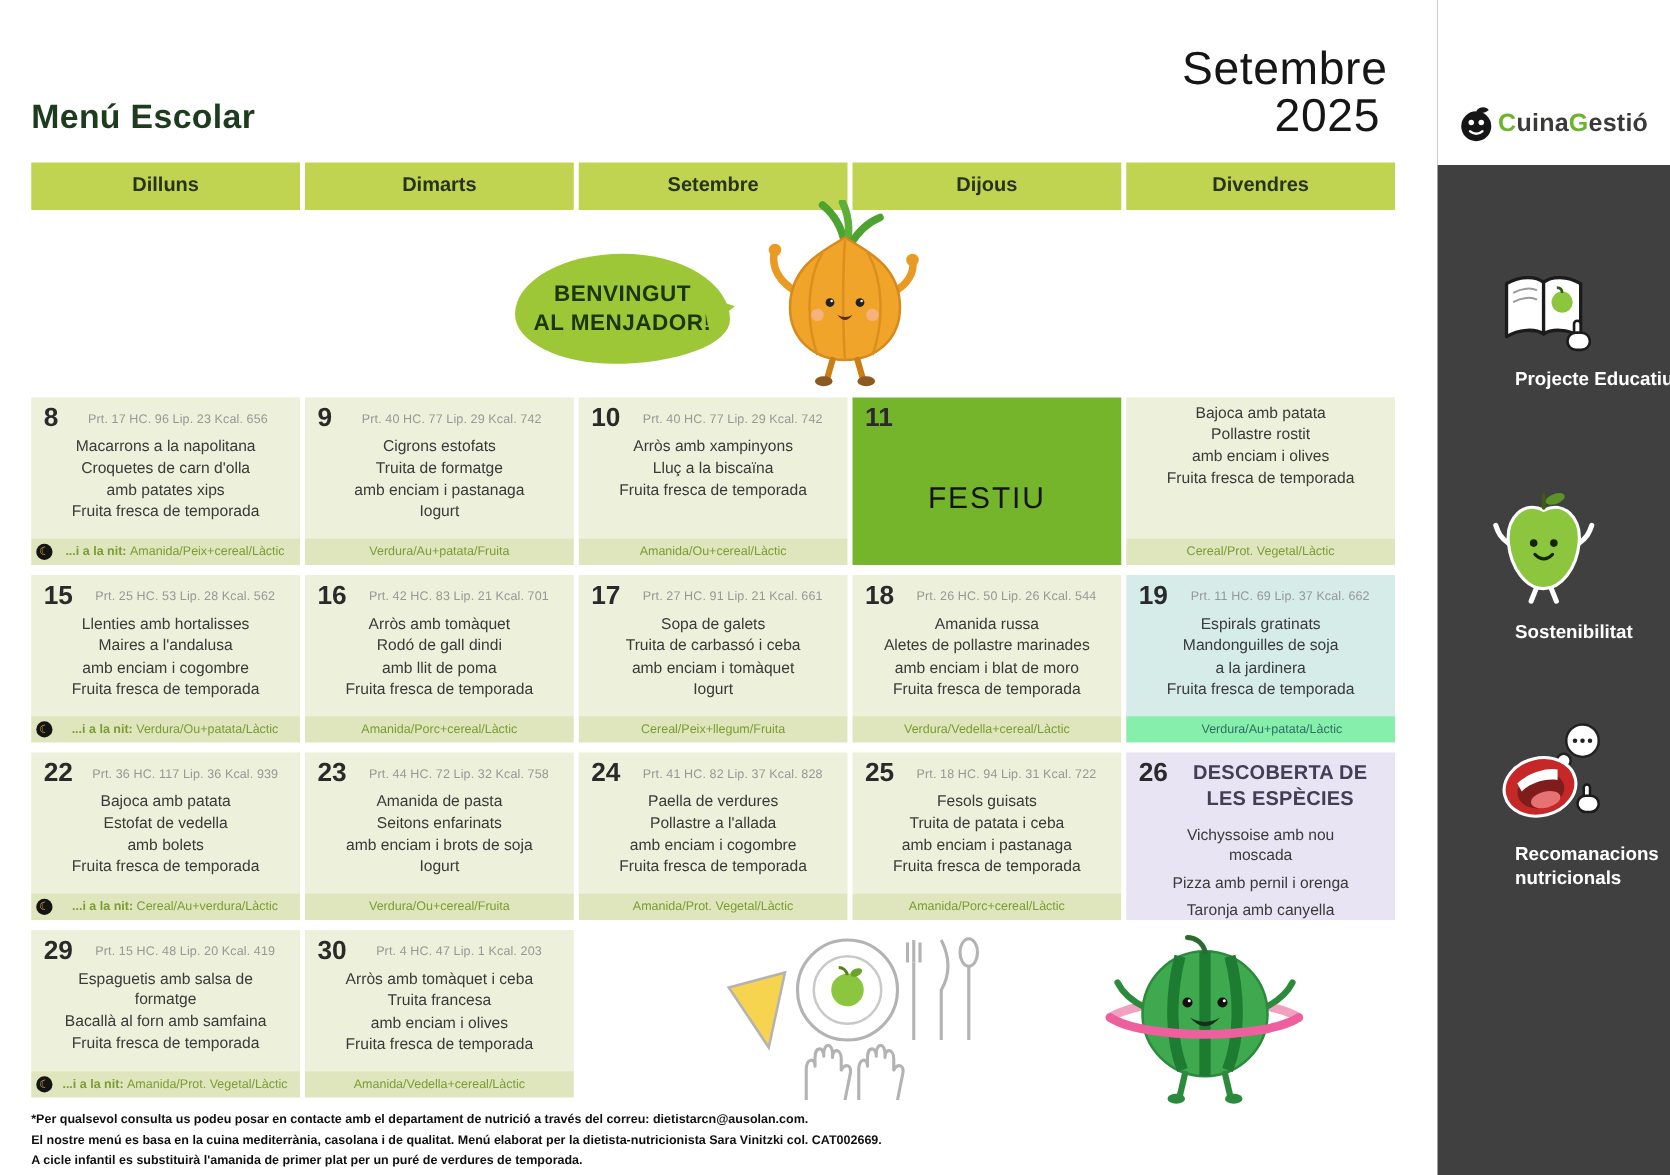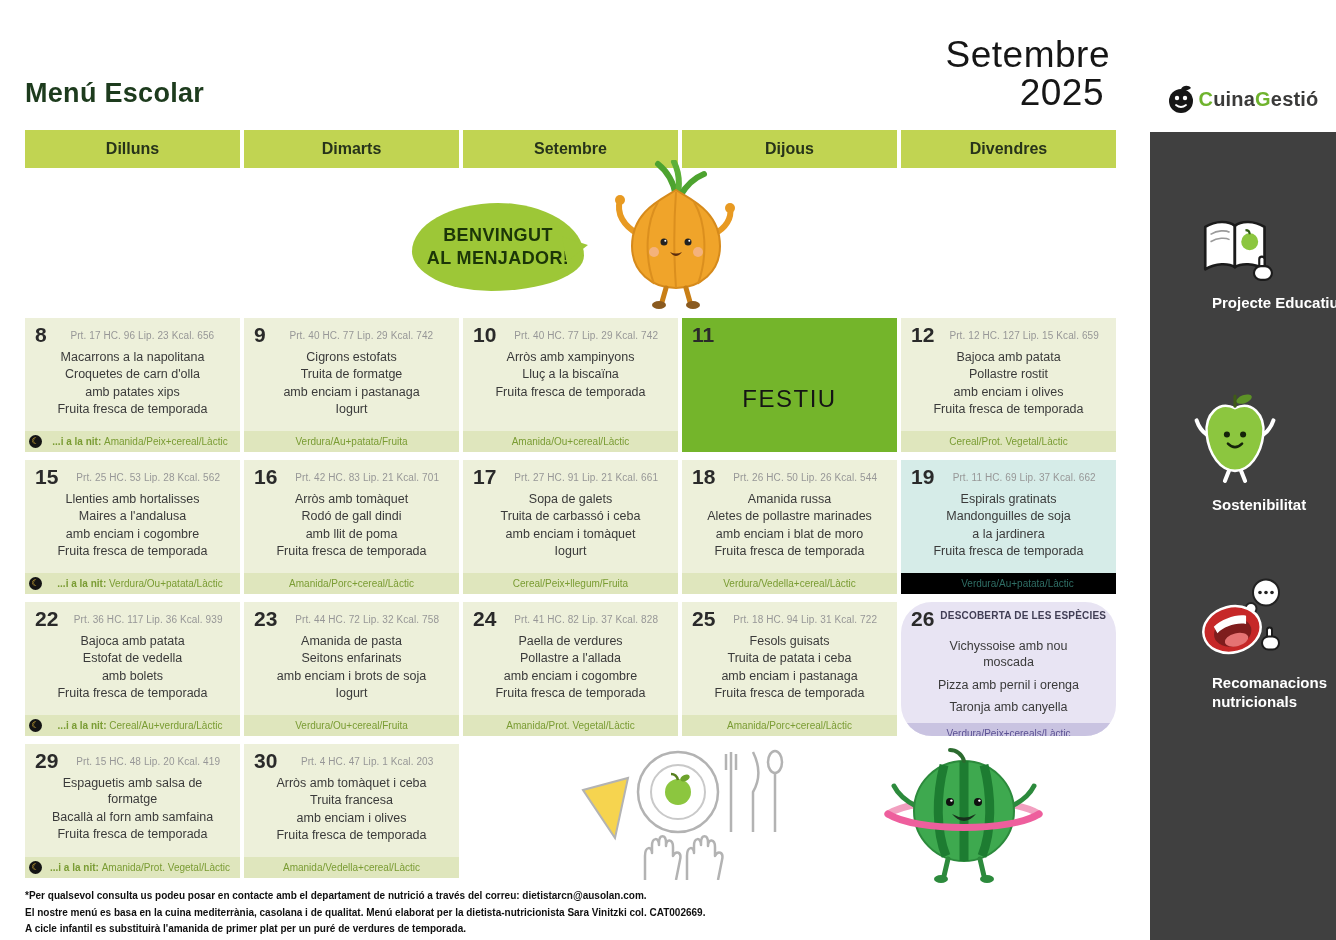--- a/index.html
+++ b/index.html
@@ -28,41 +28,41 @@
   .wd{
     flex:1;background:#c1d452;display:flex;align-items:center;justify-content:center;
     font-size:16px;font-weight:700;color:#27331a;
   }
   #weeks{margin-top:150px;display:flex;flex-direction:column;gap:8px;}
   .week-row{display:flex;gap:4px;}
   .day-cell{flex:1;height:134px;display:flex;flex-direction:column;overflow:hidden;}
   .day-cell.empty{background:transparent;}
   .v-default{background:#edf0da;}
   .v-teal{background:#d6ece8;}
-  .v-lavender{background:#e8e4f3;border-radius:31px;}
+  .v-lavender{background:#e8e4f3;}
   .v-festiu{background:#74b52b;}
 
   .day-head{display:flex;align-items:flex-start;gap:6px;padding:6px 8px 0 10px;}
   .day-num{font-size:21px;font-weight:700;color:#2a2a2a;line-height:1;}
   .day-nutri{flex:1;text-align:center;font-size:10px;color:#979797;margin-top:6px;white-space:nowrap;letter-spacing:.1px;}
-  .special-title{flex:1;text-align:left;font-size:10px;font-weight:700;color:#413e55;line-height:1.3;margin-top:1px;letter-spacing:.2px;}
+  .special-title{flex:1;text-align:center;font-size:16px;font-weight:700;color:#413e55;line-height:1.3;margin-top:1px;letter-spacing:.2px;}
 
   .day-menu{flex:1;padding:3px 24px 2px;text-align:center;font-size:12.5px;color:#3a3a3a;line-height:1.3;}
   .menu-line{margin:1px 0;}
   .day-menu.spaced .menu-line{margin:6px 0;}
   .v-festiu .day-menu{display:flex;align-items:center;justify-content:center;}
   .festiu-label{font-size:24px;font-weight:400;color:#151515;letter-spacing:1.5px;}
 
   .day-footer{
     position:relative;height:21px;flex:0 0 21px;display:flex;align-items:center;justify-content:center;
     font-size:10px;white-space:nowrap;
   }
   .day-footer.has-moon{padding-left:15px;}
   .v-default .day-footer{background:#dfe6bd;color:#7a9c33;}
-  .v-teal .day-footer{background:#000000;color:#2f6e65;padding-left:18px;}
+  .v-teal .day-footer{background:#86efac;color:#2f6e65;padding-left:18px;}
   .v-lavender .day-footer{background:#c9c3e1;color:#5b5193;}
   .moon{
     position:absolute;left:4px;top:4px;width:13px;height:13px;border-radius:50%;
     background:#141414;color:#f3c53e;font-size:9px;line-height:13px;text-align:center;
   }
   .ftext b{font-weight:700;}
 
   
   .bubble{
     position:absolute;left:412px;top:203px;width:172px;height:88px;background:#9dc737;
@@ -168,24 +168,20 @@
           </div>
           <div class="day-cell v-festiu">
             <div class="day-head">
               <span class="day-num">11</span>
             </div>
             <div class="day-menu">
               <div class="festiu-label">FESTIU</div>
             </div>
           </div>
           <div class="day-cell v-default">
-            <div class="day-head">
-              <span class="day-num">12</span>
-              <span class="day-nutri">Prt. 12 HC. 127 Lip. 15 Kcal. 659</span>
-            </div>
             <div class="day-menu">
               <div class="menu-line">Bajoca amb patata</div>
               <div class="menu-line">Pollastre rostit</div>
               <div class="menu-line">amb enciam i olives</div>
               <div class="menu-line">Fruita fresca de temporada</div>
             </div>
             <div class="day-footer">
               <span class="ftext">Cereal/Prot. Vegetal/Làctic</span>
             </div>
           </div>

